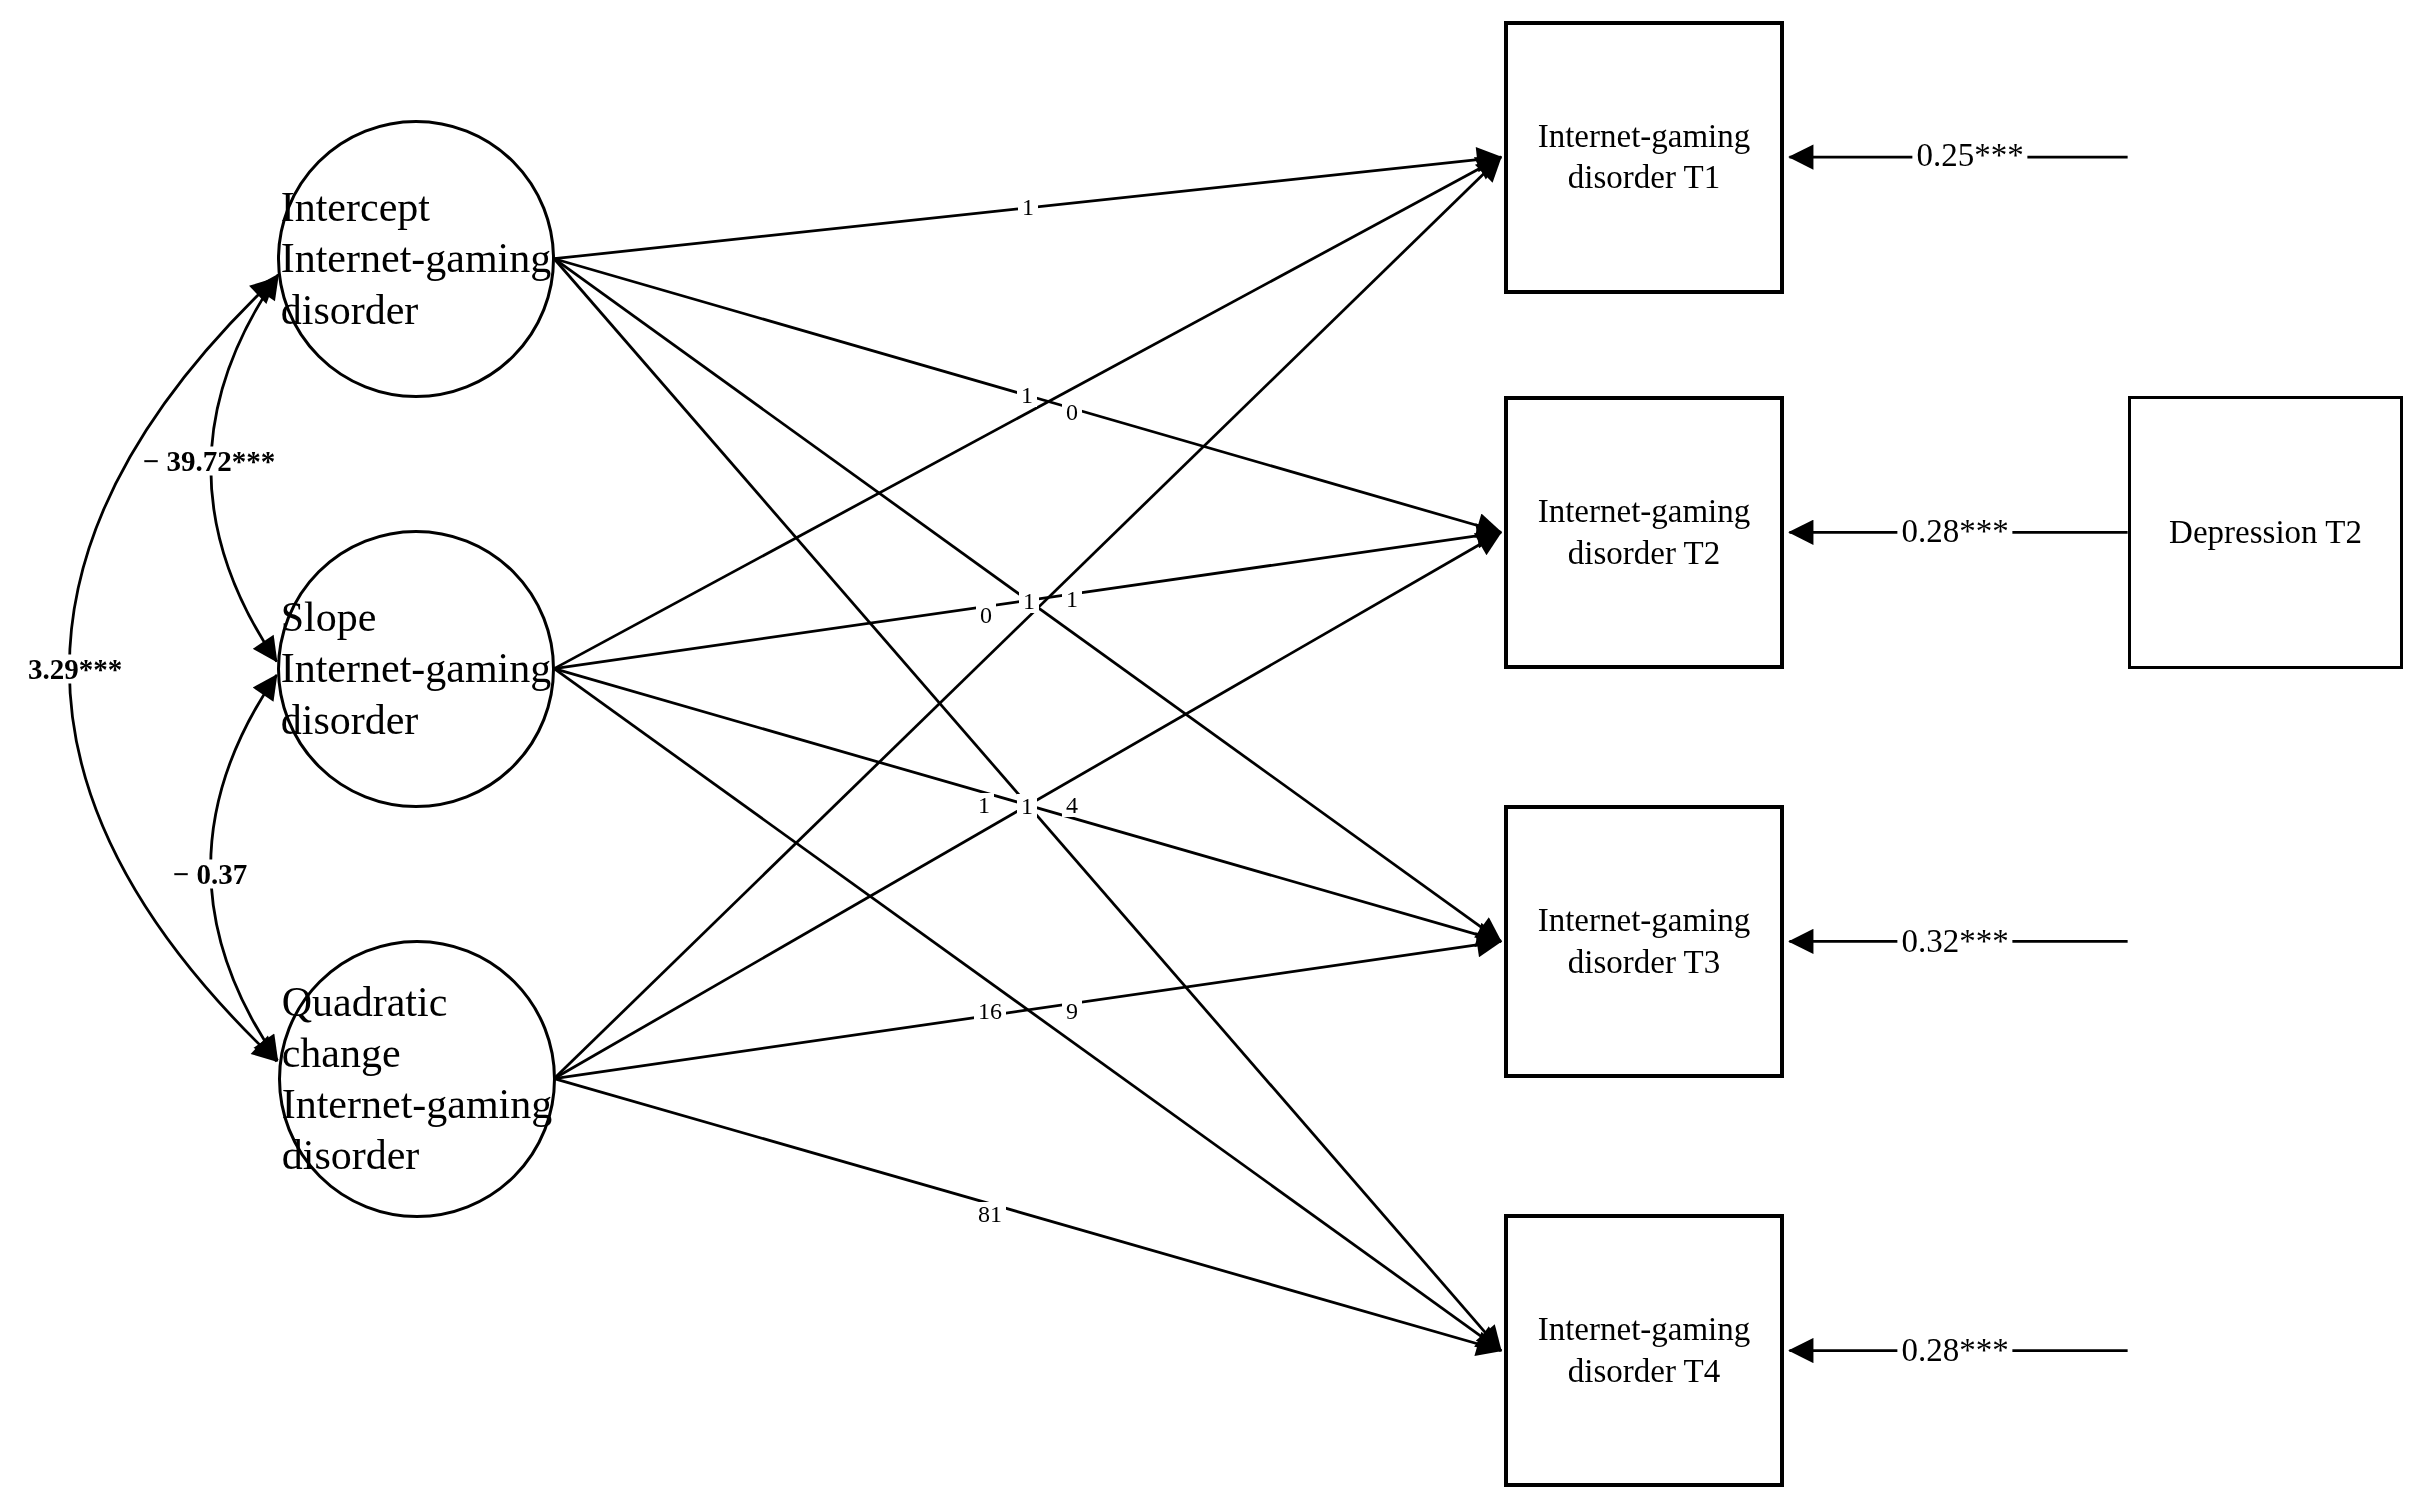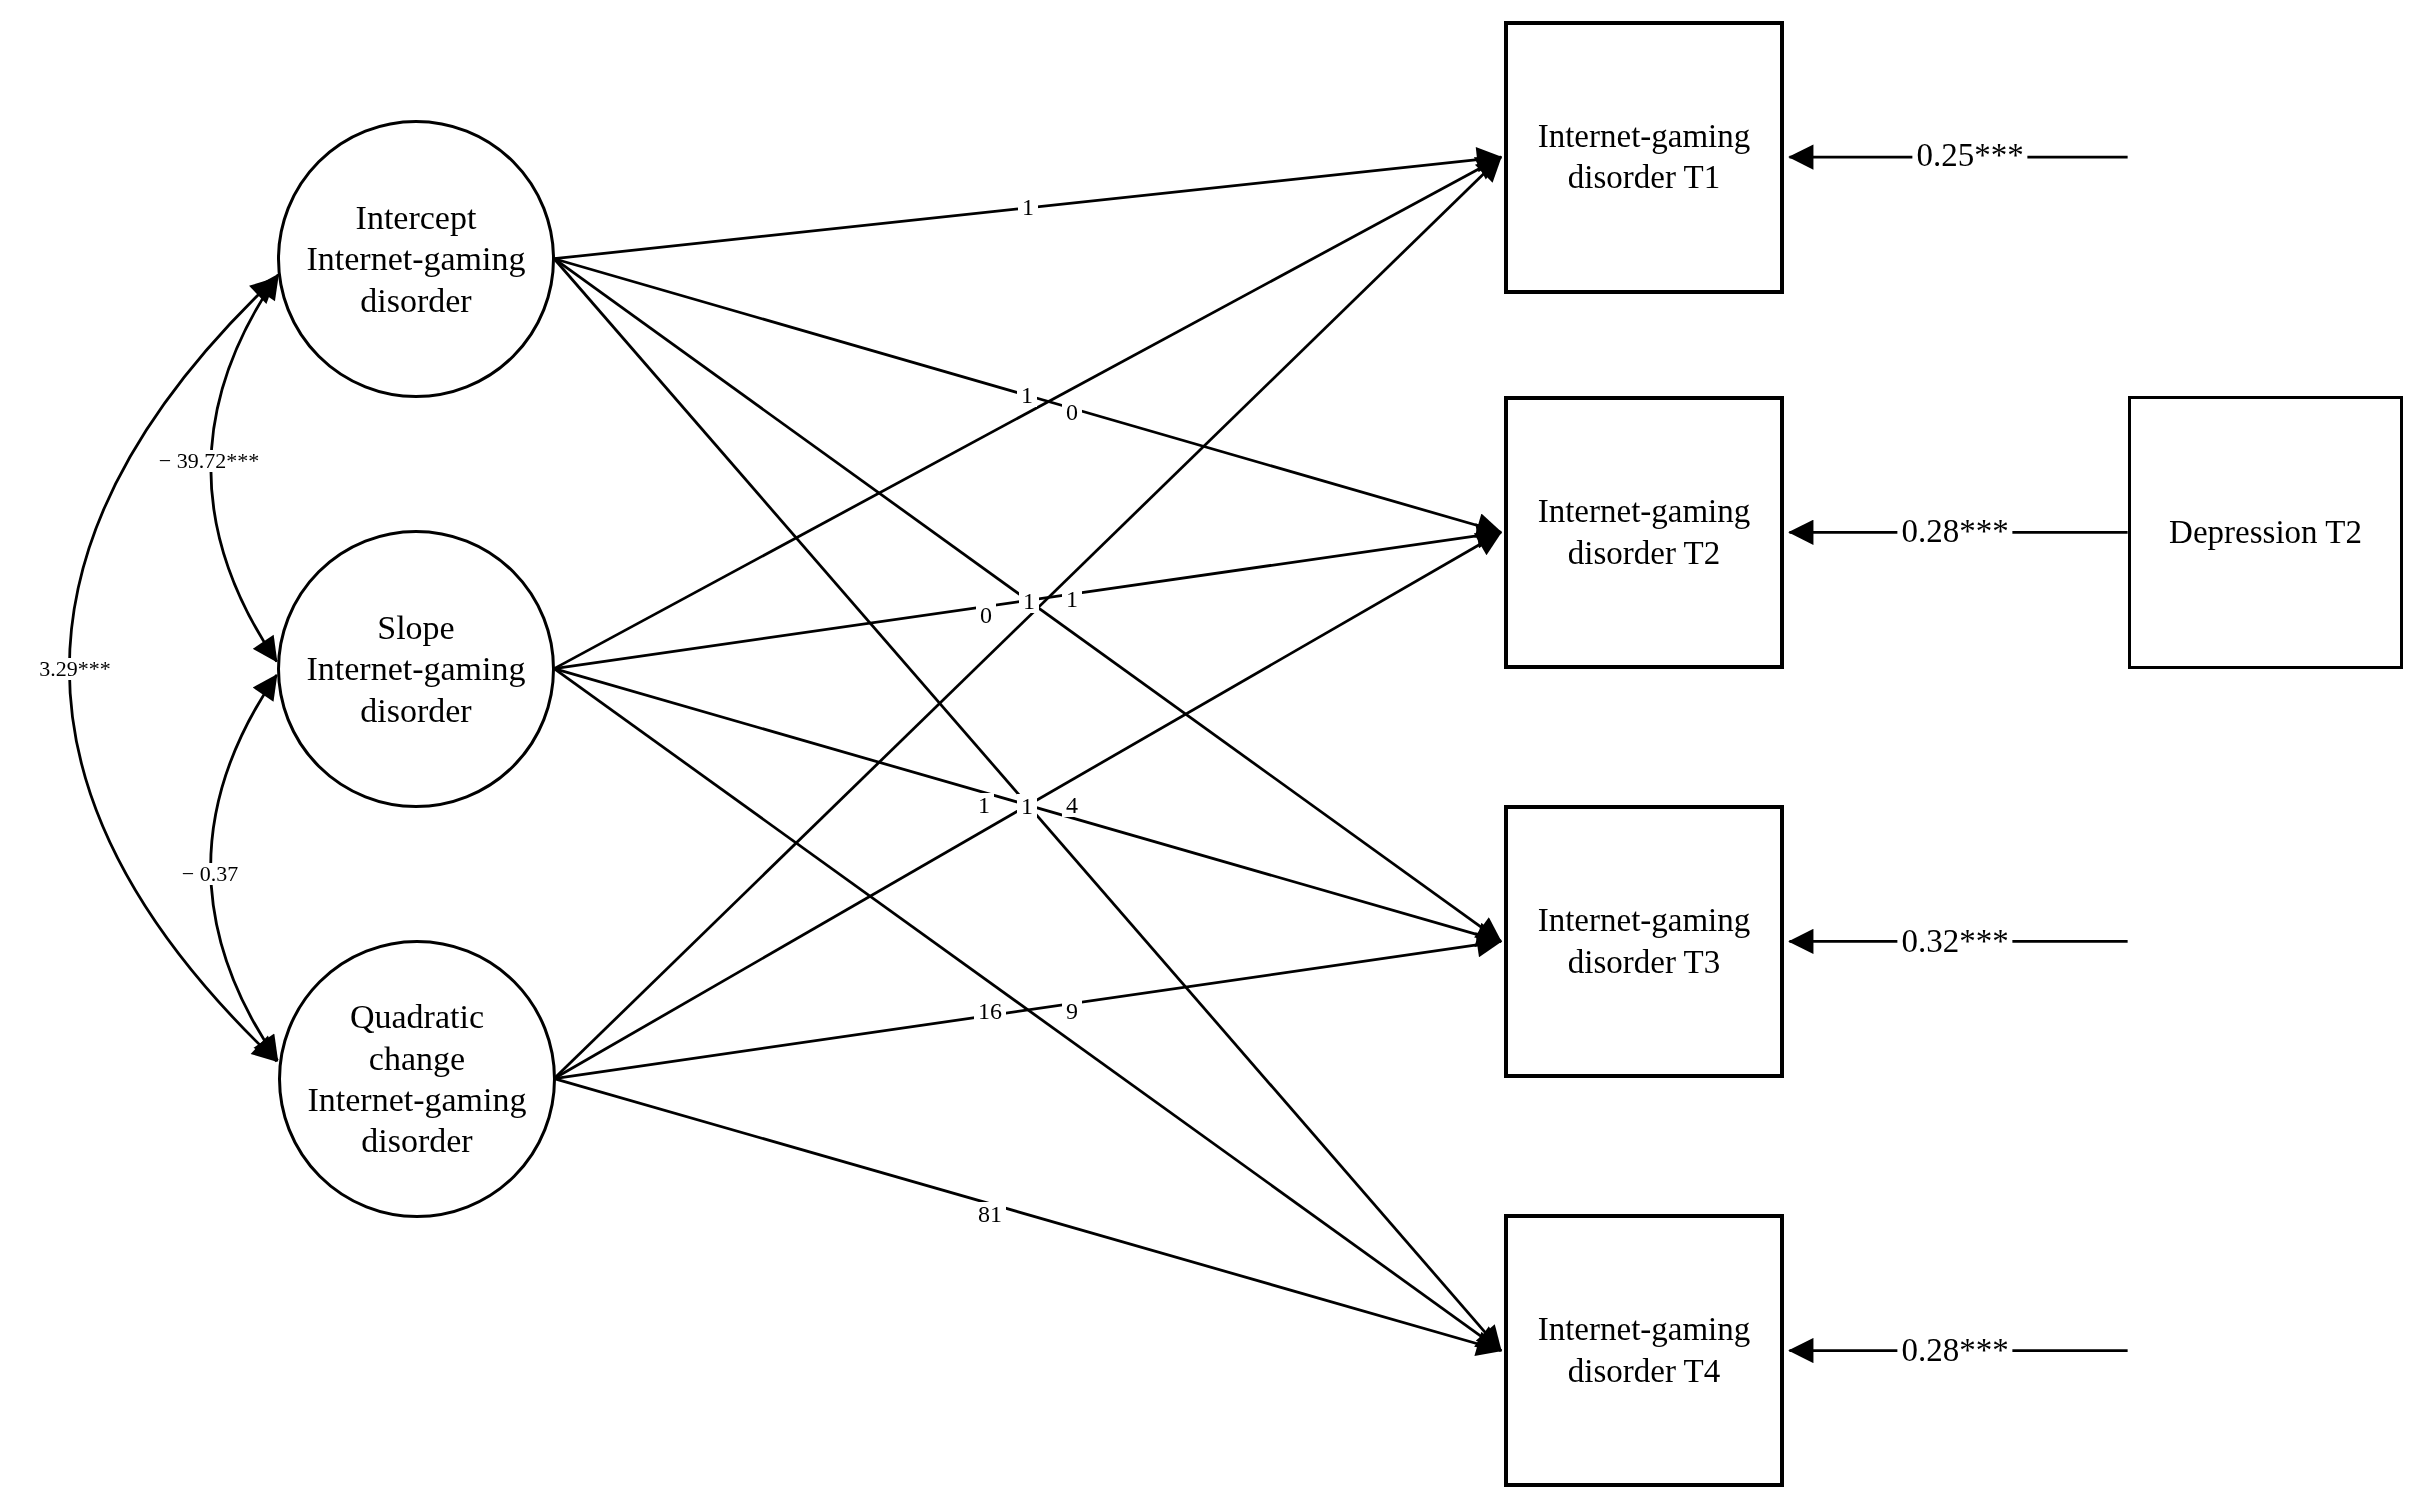--- a/index.html
+++ b/index.html
@@ -11,22 +11,22 @@
     color:#000;
     overflow:hidden;
   }
   #paths{position:absolute;left:0;top:0;width:2413px;height:1506px;}
   .latent{
     position:absolute;
     width:278px;height:278px;
     border:3.2px solid #000;border-radius:50%;
     box-sizing:border-box;
     display:flex;align-items:center;justify-content:center;
-    text-align:center;
-    font-size:34px;line-height:1.22;
+    text-align:left;
+    font-size:42px;line-height:1.22;
     white-space:pre-line;
     background:#fff;
   }
   .obox{
     position:absolute;
     box-sizing:border-box;
     display:flex;align-items:center;justify-content:center;
     text-align:center;
     font-size:33px;line-height:1.25;
     white-space:pre-line;
@@ -36,21 +36,21 @@
   .dep{border:3.2px solid #000;width:275px;height:273px;left:2128px;}
   .lbl{
     position:absolute;
     transform:translate(-50%,-50%);
     background:#fff;
     padding:0 4px;
     white-space:nowrap;
   }
   .loading{font-size:24px;line-height:1;}
   .coef{font-size:33px;line-height:1;}
-  .cov{font-size:22px;line-height:1;}
+  .cov{font-size:29px;line-height:1;font-weight:bold;}
 </style>
 </head>
 <body>
 
 <div id="canvas">
 
   <svg id="paths" viewBox="0 0 3061 1910" xmlns="http://www.w3.org/2000/svg">
     <defs>
       <marker id="ah" viewBox="0 0 10 10" refX="9.5" refY="5" markerWidth="46" markerHeight="32" markerUnits="userSpaceOnUse" orient="auto-start-reverse">
         <path d="M0 0 L10 5 L0 10 z" fill="#000"></path>

